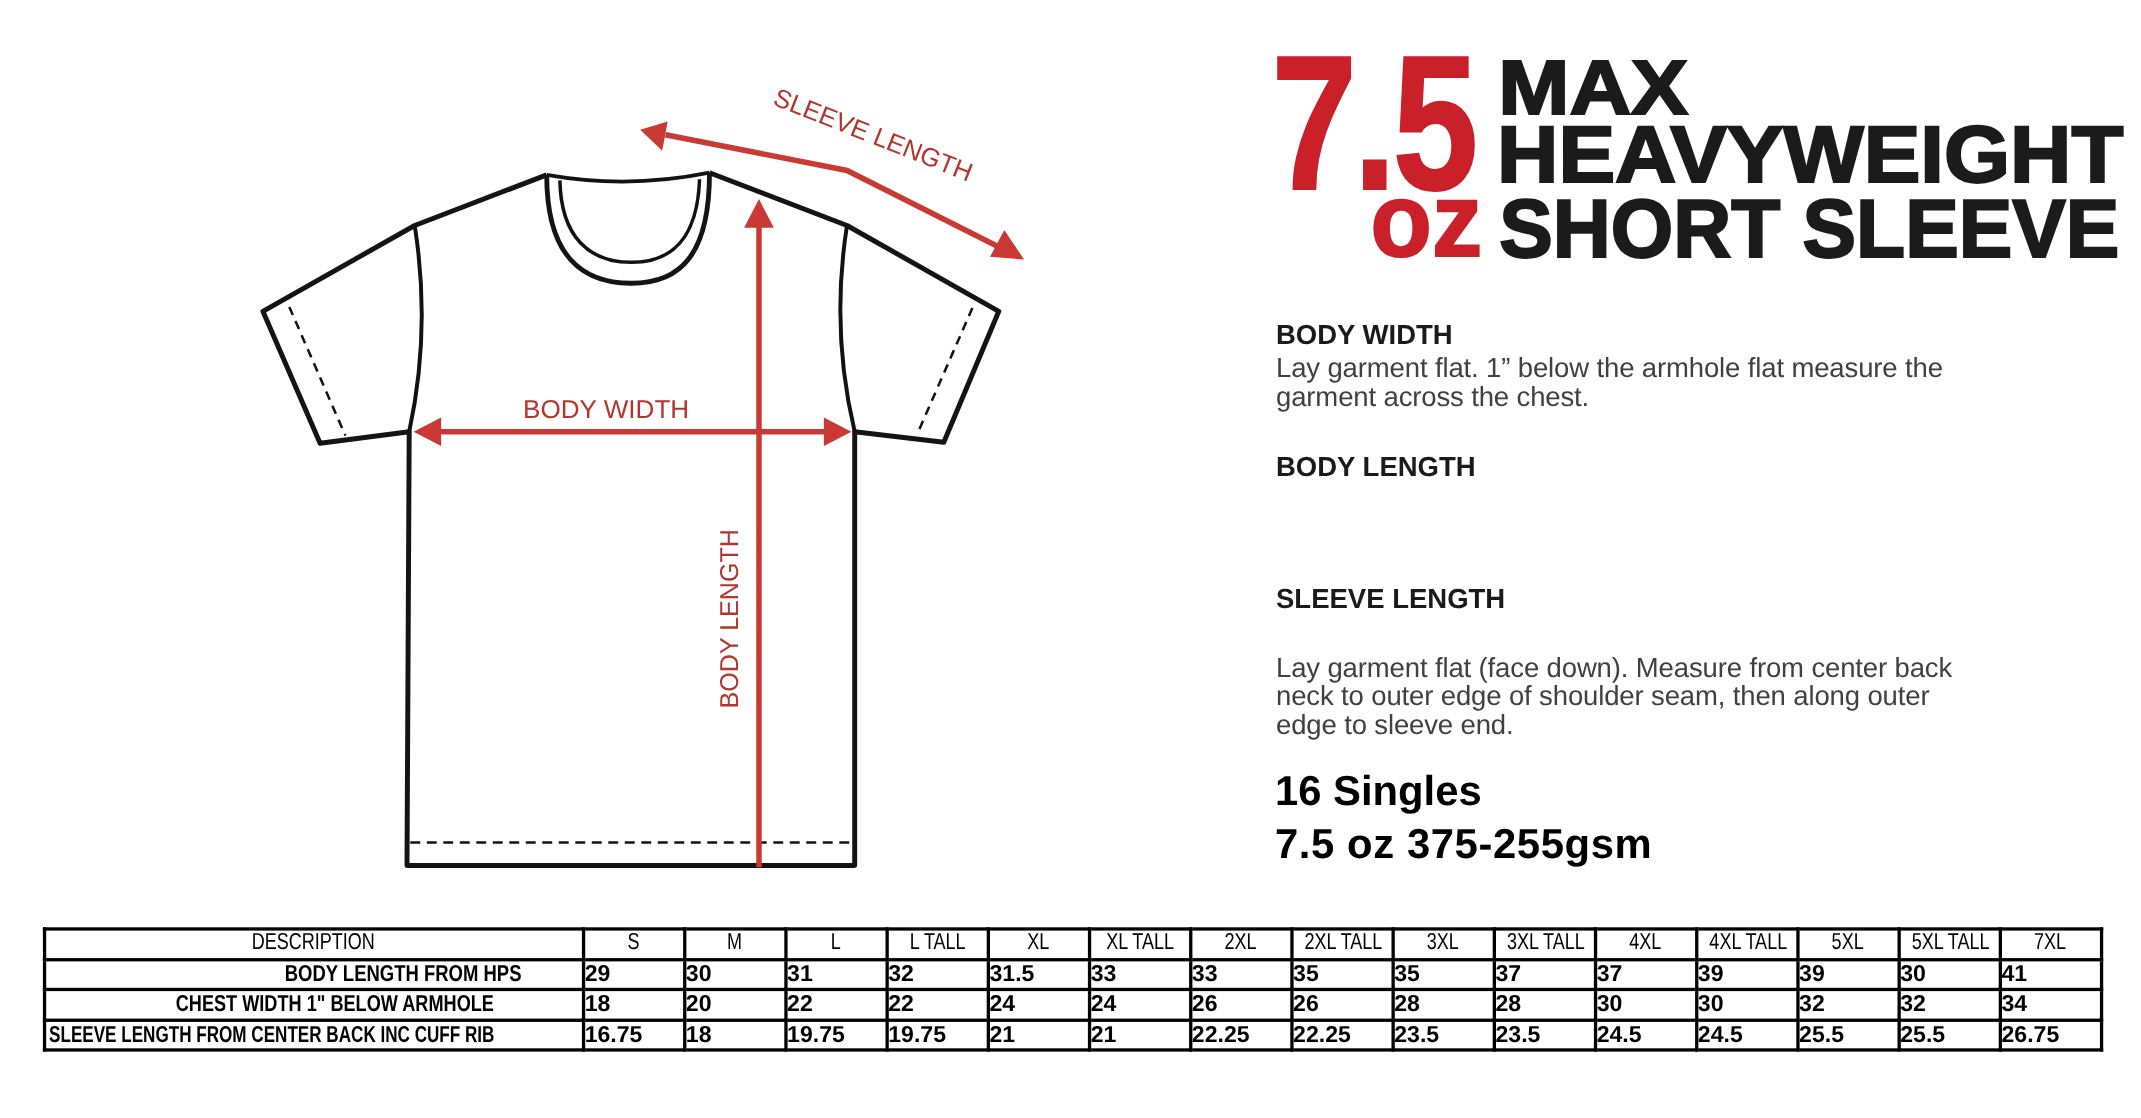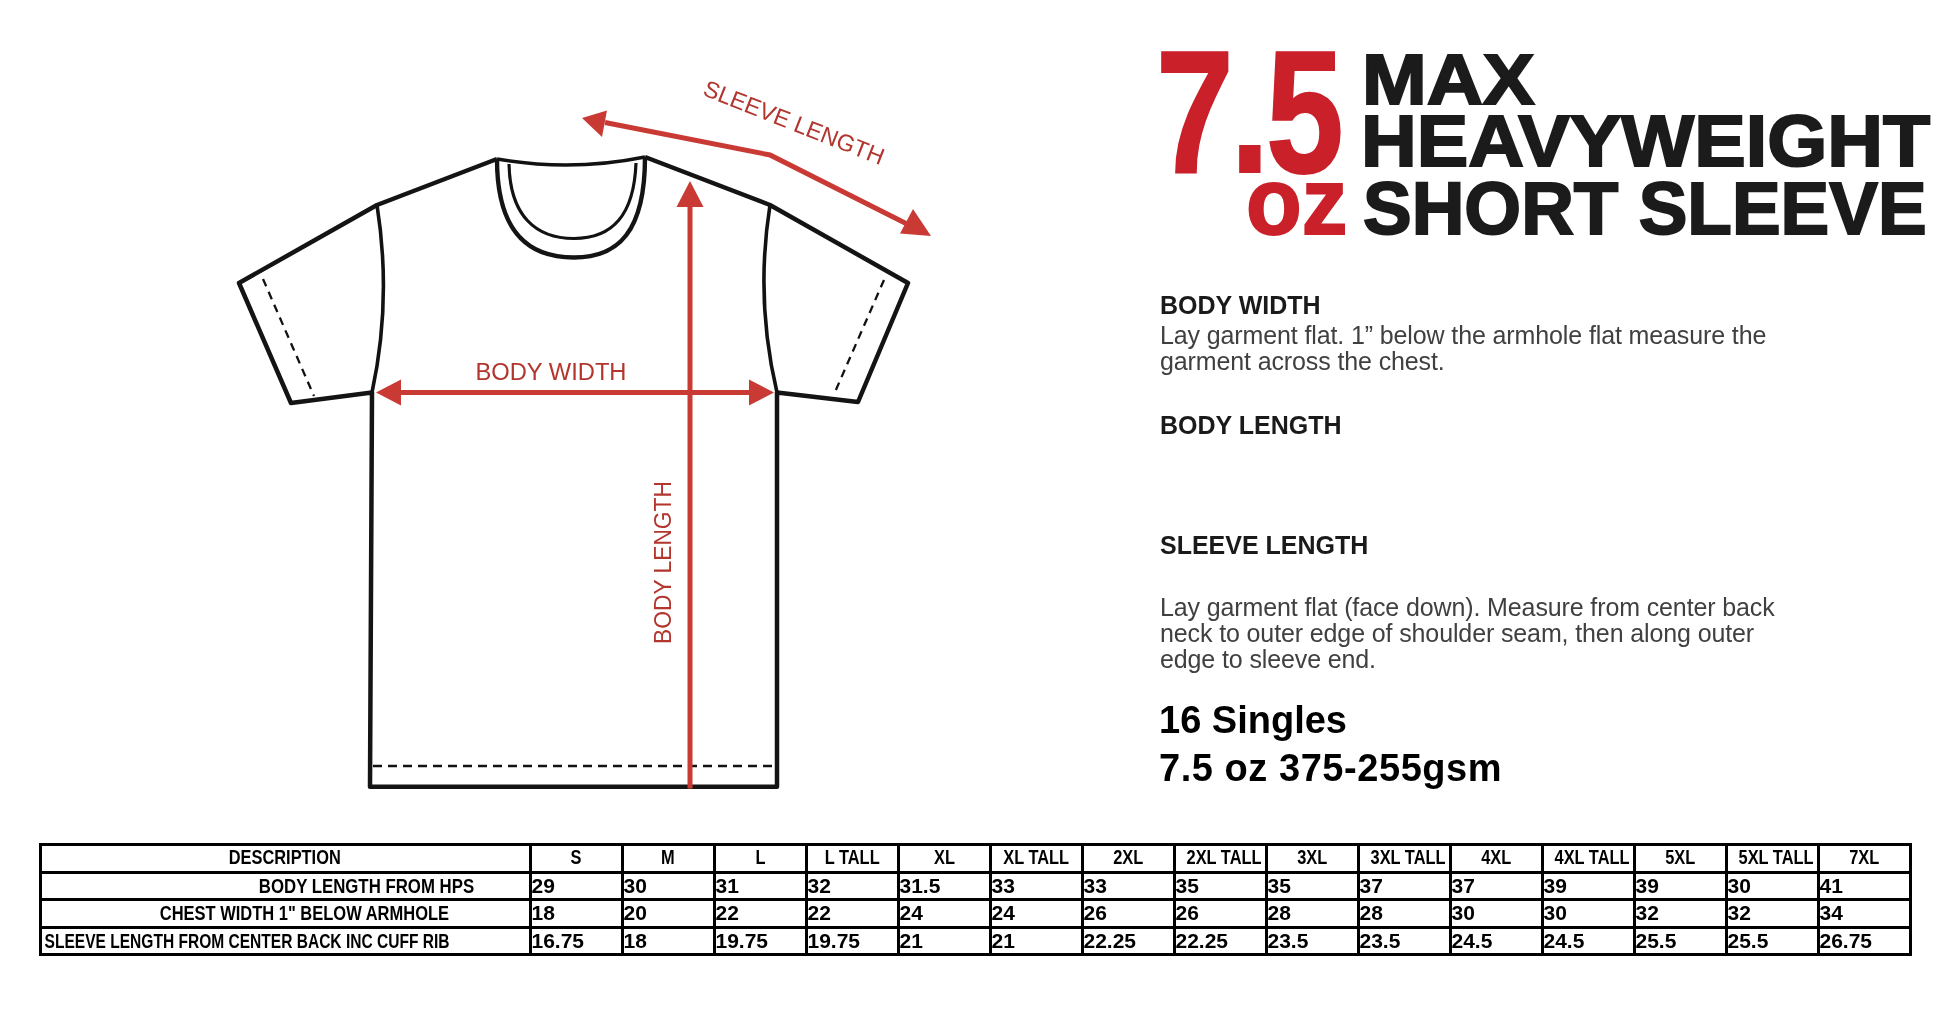--- a/index.html
+++ b/index.html
@@ -7,21 +7,21 @@
         font-family:"Liberation Sans",sans-serif;overflow:hidden;}
   .abs{position:absolute;}
   .ttl{font-weight:bold;color:#1b1b1b;line-height:1;white-space:nowrap;}
   .hdr{font-weight:bold;color:#1a1a1a;font-size:25px;line-height:26px;}
   .par{color:#404040;font-size:25px;line-height:26.1px;letter-spacing:-0.12px;}
   table.sz{border-collapse:collapse;table-layout:fixed;}
   table.sz td{border:3px solid #000;padding:0;font-size:21px;color:#000;
        height:24.6px;overflow:hidden;white-space:nowrap;}
   td.lbl{font-weight:bold;text-align:right;}
   td.lbl span{display:inline-block;transform:scaleX(0.80);transform-origin:0 50%;padding-left:3.5px;}
-  td.hd{font-weight:bold;text-align:center;}
+  td.hd{font-weight:normal;text-align:center;}
   td.hd span{display:inline-block;transform:scaleX(0.78);transform-origin:50% 50%;position:relative;top:-1.5px;}
   td.num{font-weight:bold;text-align:left;padding-right:8.5px;}
 </style>
 </head>
 <body>
 <div class="page">
 
 <svg class="abs" style="left:0;top:0" width="1100" height="840" viewBox="0 0 1100 840">
 
   <path d="M 497,159 L 377,205 L 239,283 L 291,403 L 372,392.5 L 370,786.8 L 777,786.8 L 777,392.5 L 858,402 L 908,283 L 770,205 L 645,157" fill="none" stroke="#141414" stroke-width="4.5" stroke-linejoin="round"></path>

